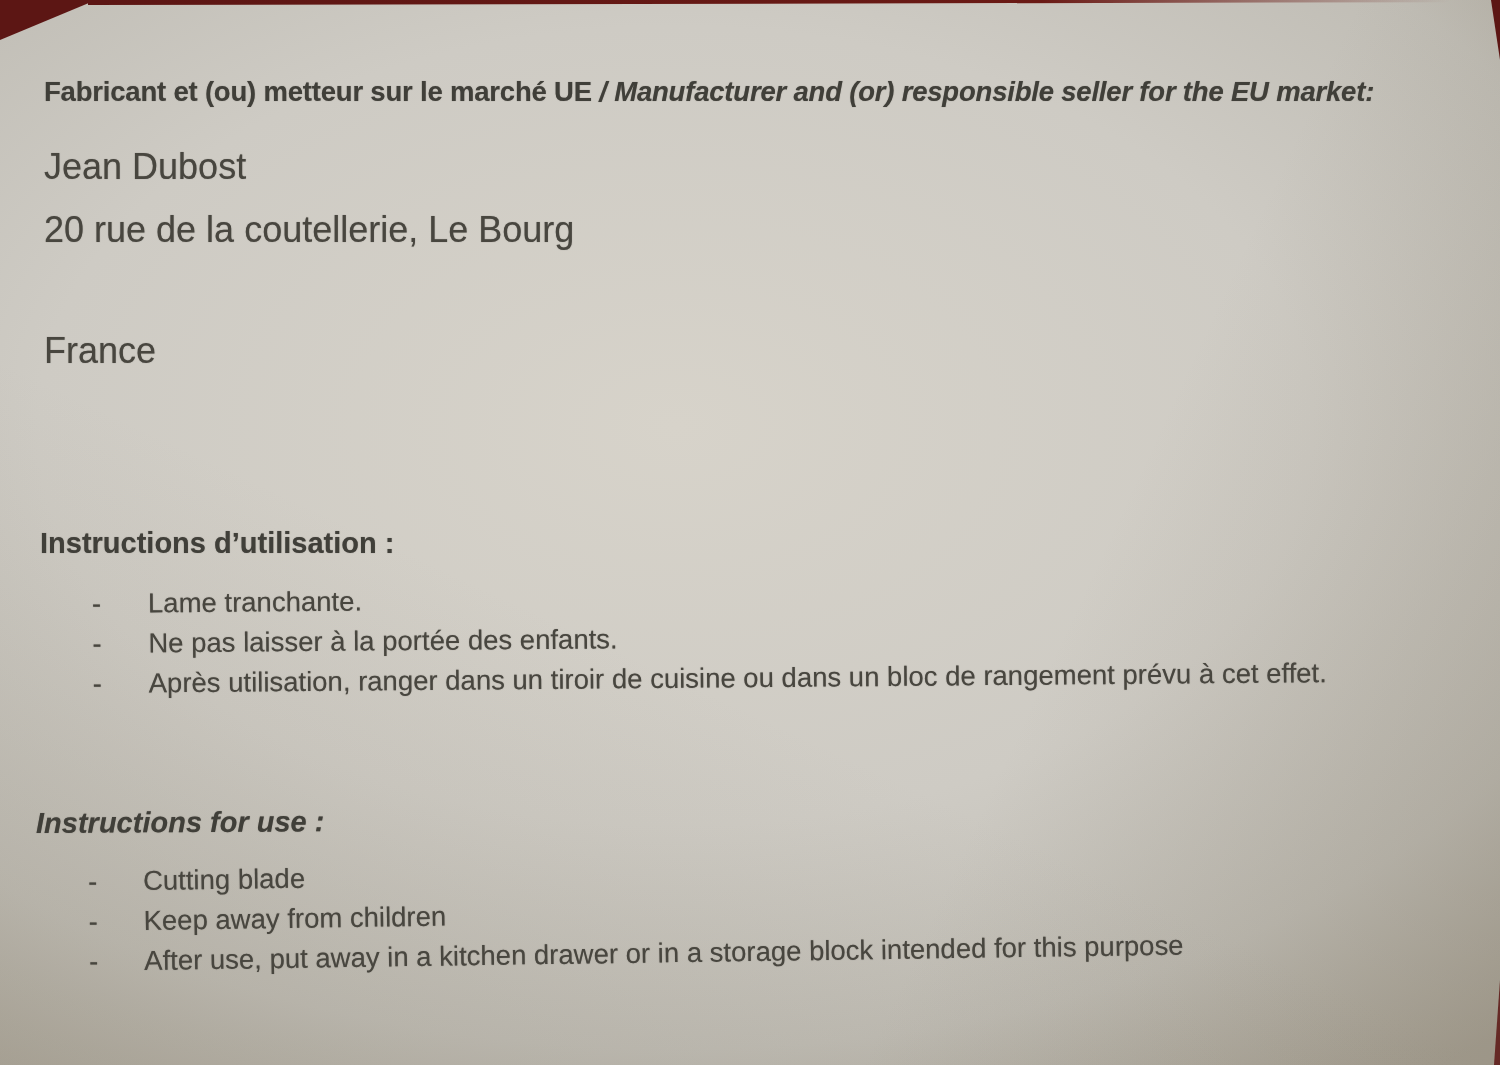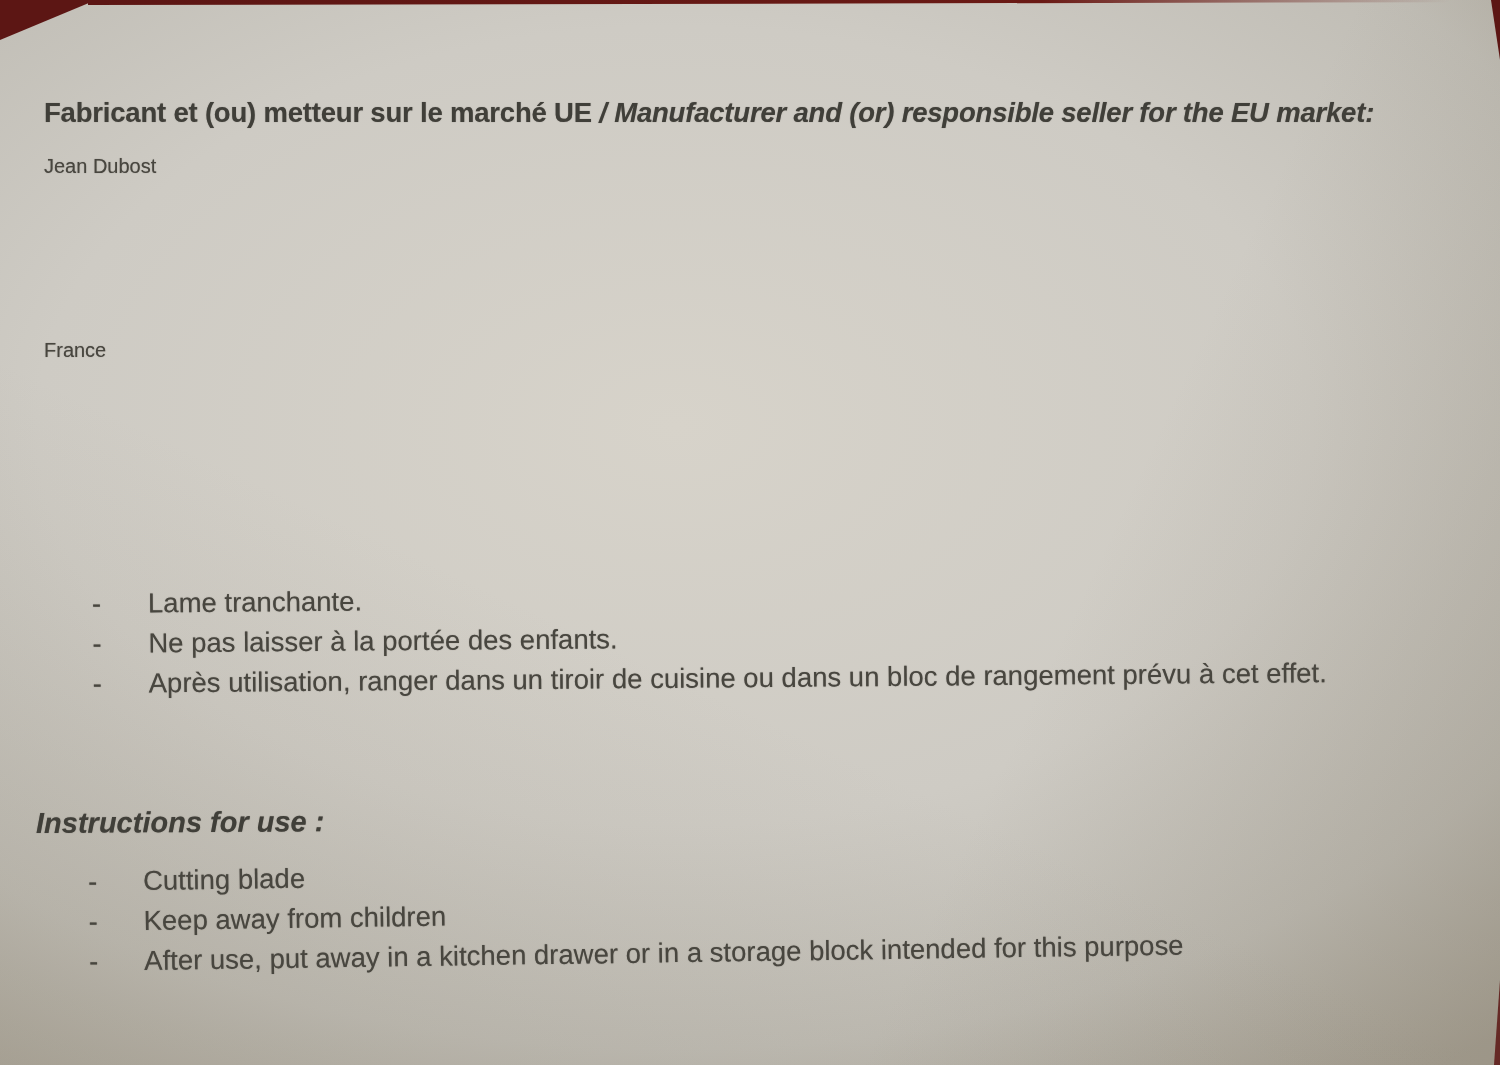--- a/index.html
+++ b/index.html
@@ -24,27 +24,27 @@
   .red-tl { left: 0; top: 0; width: 96px; height: 40px; clip-path: polygon(0 0, 100% 0, 0 100%); }
   .red-top {
     left: 88px; top: 0; width: 1362px; height: 5px;
     background: linear-gradient(to right, #5c1614 0%, #6a1a15 70%, rgba(106,26,21,0) 100%);
     clip-path: polygon(0 0, 100% 0, 100% 45%, 0 100%);
   }
   .red-tr { right: 0; top: 0; width: 9px; height: 60px; clip-path: polygon(0 0, 100% 0, 100% 100%); }
   .red-br { right: 0; bottom: 0; width: 6px; height: 85px; opacity: .85; clip-path: polygon(100% 0, 100% 100%, 0 100%); }
 
   .title {
-    position: absolute; left: 44px; top: 96px;
+    position: absolute; left: 44px; top: 75px;
     font-size: 27.5px; font-weight: 700; letter-spacing: -0.2px;
     line-height: 34px; color: #403f39;
   }
   .t-en, .t-sep { font-style: italic; }
 
-  .line { position: absolute; left: 44px; margin: 0; font-size: 20px; line-height: 33px; }
+  .line { position: absolute; left: 44px; margin: 0; font-size: 36px; line-height: 33px; }
   .l-name    { top: 150px; }
   .l-addr1   { top: 213px; }
   .l-addr2   { top: 276px; }
   .l-country { top: 334px; }
   .l-web     { top: 401px; }
 
   .heading { position: absolute; margin: 0; font-size: 29px; font-weight: 700; line-height: 35px; color: #403f39; }
   .h-fr { left: 40px; top: 526px; }
   .h-en { left: 36px; top: 806px; font-style: italic; transform: rotate(-0.35deg); transform-origin: left center; }
 
@@ -68,22 +68,24 @@
   <div class="red red-tr"></div>
   <div class="red red-br"></div>
 
   <div class="title txt">
     <span class="t-fr">Fabricant et (ou) metteur sur le marché UE</span>
     <span class="t-sep">/</span>
     <span class="t-en">Manufacturer and (or) responsible seller for the EU market:</span>
   </div>
 
   <p class="line txt l-name">Jean Dubost</p>
+  <p class="line txt l-addr1">20 rue de la coutellerie, Le Bourg</p>
   <p class="line txt l-country">France</p>
 
+  <h2 class="heading h-fr txt">Instructions d’utilisation :</h2>
 
   <ul class="list list-fr">
     <li class="row txt">
       <span class="dash">-</span>
       <span class="item-text">Lame tranchante.</span>
     </li>
     <li class="row txt">
       <span class="dash">-</span>
       <span class="item-text">Ne pas laisser à la portée des enfants.</span>
     </li>

